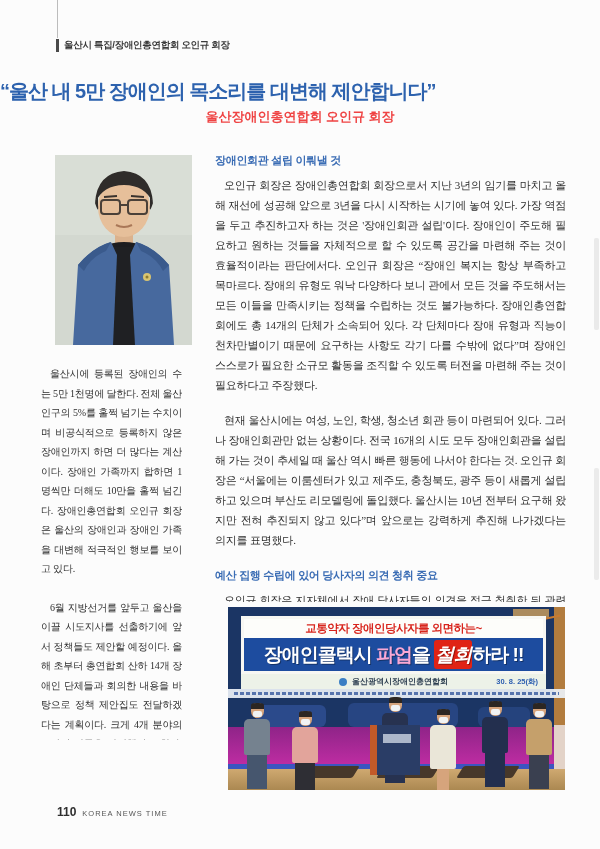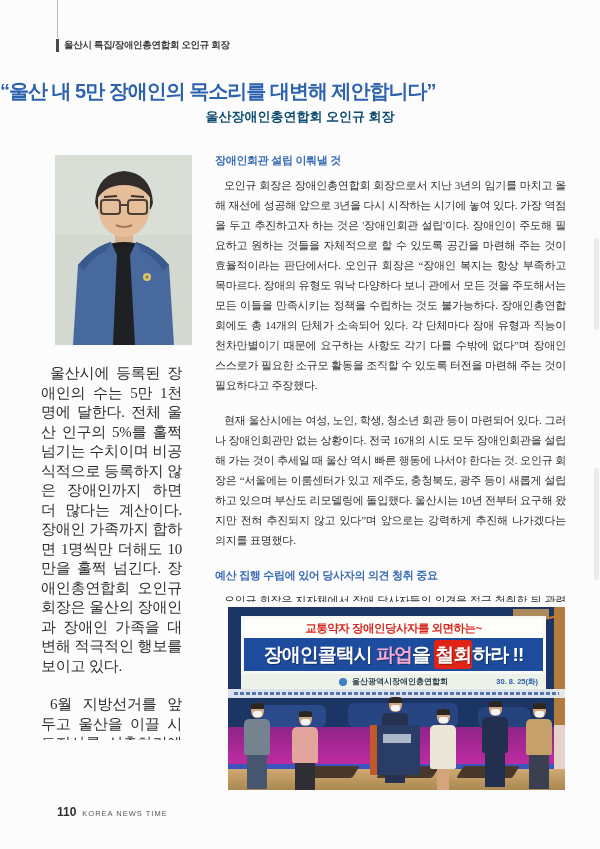--- a/index.html
+++ b/index.html
@@ -12,28 +12,28 @@
   .top-rule { position:absolute; left:57px; top:0; width:1px; height:38px; background:#bcbcbc; }
   .kicker { position:absolute; left:56px; top:39px; display:flex; align-items:center; font-family:"Liberation Sans",sans-serif; }
   .kicker-bar { width:3px; height:13px; background:#4a4a4a; margin-right:5px; }
   .kicker-text { font-size:9.5px; font-weight:bold; color:#3a3a3a; letter-spacing:-0.3px; }
 
   
   .title { position:absolute; left:0; right:0; top:78px; text-align:left;
     font-family:"Liberation Sans",sans-serif; font-size:20px; font-weight:bold;
     color:#2d62ae; letter-spacing:-1px; }
   .subtitle { position:absolute; left:0; right:0; top:108px; text-align:center;
-    font-family:"Liberation Sans",sans-serif; font-size:13px; font-weight:bold; color:#0c4a6e; }
+    font-family:"Liberation Sans",sans-serif; font-size:13px; font-weight:bold; color:#ef4444; }
 
   
   .portrait { position:absolute; left:55px; top:155px; width:137px; height:190px; overflow:hidden; }
 
   
   .left-col { position:absolute; left:41px; top:364px; width:141px; height:376px; overflow:hidden;
-    font-size:15px; line-height:19.5px; color:#2e2e2e; text-align:justify; letter-spacing:-0.2px; }
+    font-size:10px; line-height:19.5px; color:#2e2e2e; text-align:justify; letter-spacing:-0.2px; }
   .left-col p { margin:0; text-indent:9px; }
   .left-col p + p { margin-top:19px; }
 
   
   .main-col { position:absolute; left:215px; top:150px; width:351px; height:452px; overflow:hidden;
     font-size:11px; line-height:20px; color:#2d2d2d; text-align:justify; letter-spacing:-0.2px; }
   .section-heading { font-family:"Liberation Sans",sans-serif; font-size:11px; font-weight:bold;
     color:#3a6cb4; margin:0 0 5px 0; letter-spacing:-0.3px; }
   .section-heading.second { margin-top:15px; }
   .main-col p { margin:0; text-indent:9px; }
@@ -47,21 +47,21 @@
   .photo-corner-sign { position:absolute; right:16px; top:2px; width:36px; height:10px; background:#c49a5c; opacity:.85; }
   .photo-cable { position:absolute; right:4px; top:14px; width:62px; height:2px; background:#c87b32; transform:rotate(-12deg); }
 
   .banner { position:absolute; left:13px; top:9px; width:305px; background:#f7f7f3; padding:3px; box-sizing:border-box; }
   .banner-top { background:#fdfdfa; color:#d8251d; font-family:"Liberation Sans",sans-serif;
     font-weight:bold; font-size:11.5px; text-align:center; height:19px; line-height:19px; letter-spacing:-0.5px; }
   .banner-main { background:#1d4c9f; height:33px; line-height:33px; text-align:center;
     font-family:"Liberation Sans",sans-serif; font-weight:bold; font-size:19px; letter-spacing:-1px;
     color:#ffffff; text-shadow:1px 1px 0 rgba(0,0,0,0.35); white-space:nowrap; }
   .bm-red { color:#f9a8d4; }
-  .bm-hl { background:#e02315; border-radius:3px; padding:4px 1px; }
+  .bm-hl { background:#e02315; border-radius:3px; padding:4px 1px;font-style:italic; }
 
   .org-strip { position:absolute; left:13px; top:67px; width:305px; height:15px; background:#edf2e8;
     display:flex; align-items:center; justify-content:center; gap:5px;
     font-family:"Liberation Sans",sans-serif; font-size:8px; font-weight:bold; color:#2c3e50; }
   .org-logo { width:8px; height:8px; border-radius:50%; background:#3b7fc4; flex:0 0 auto; }
   .org-date { position:absolute; right:8px; color:#2d5fb0; font-size:7.5px; font-weight:bold; }
 
   .orgs-line { position:absolute; left:0; top:82px; width:337px; height:9px; background:rgba(236,241,247,0.92); }
   .orgs-line-ink { height:3px; margin:3px 6px;
     background:repeating-linear-gradient(90deg,#35589e 0 4px, transparent 4px 6px); opacity:.8; }

